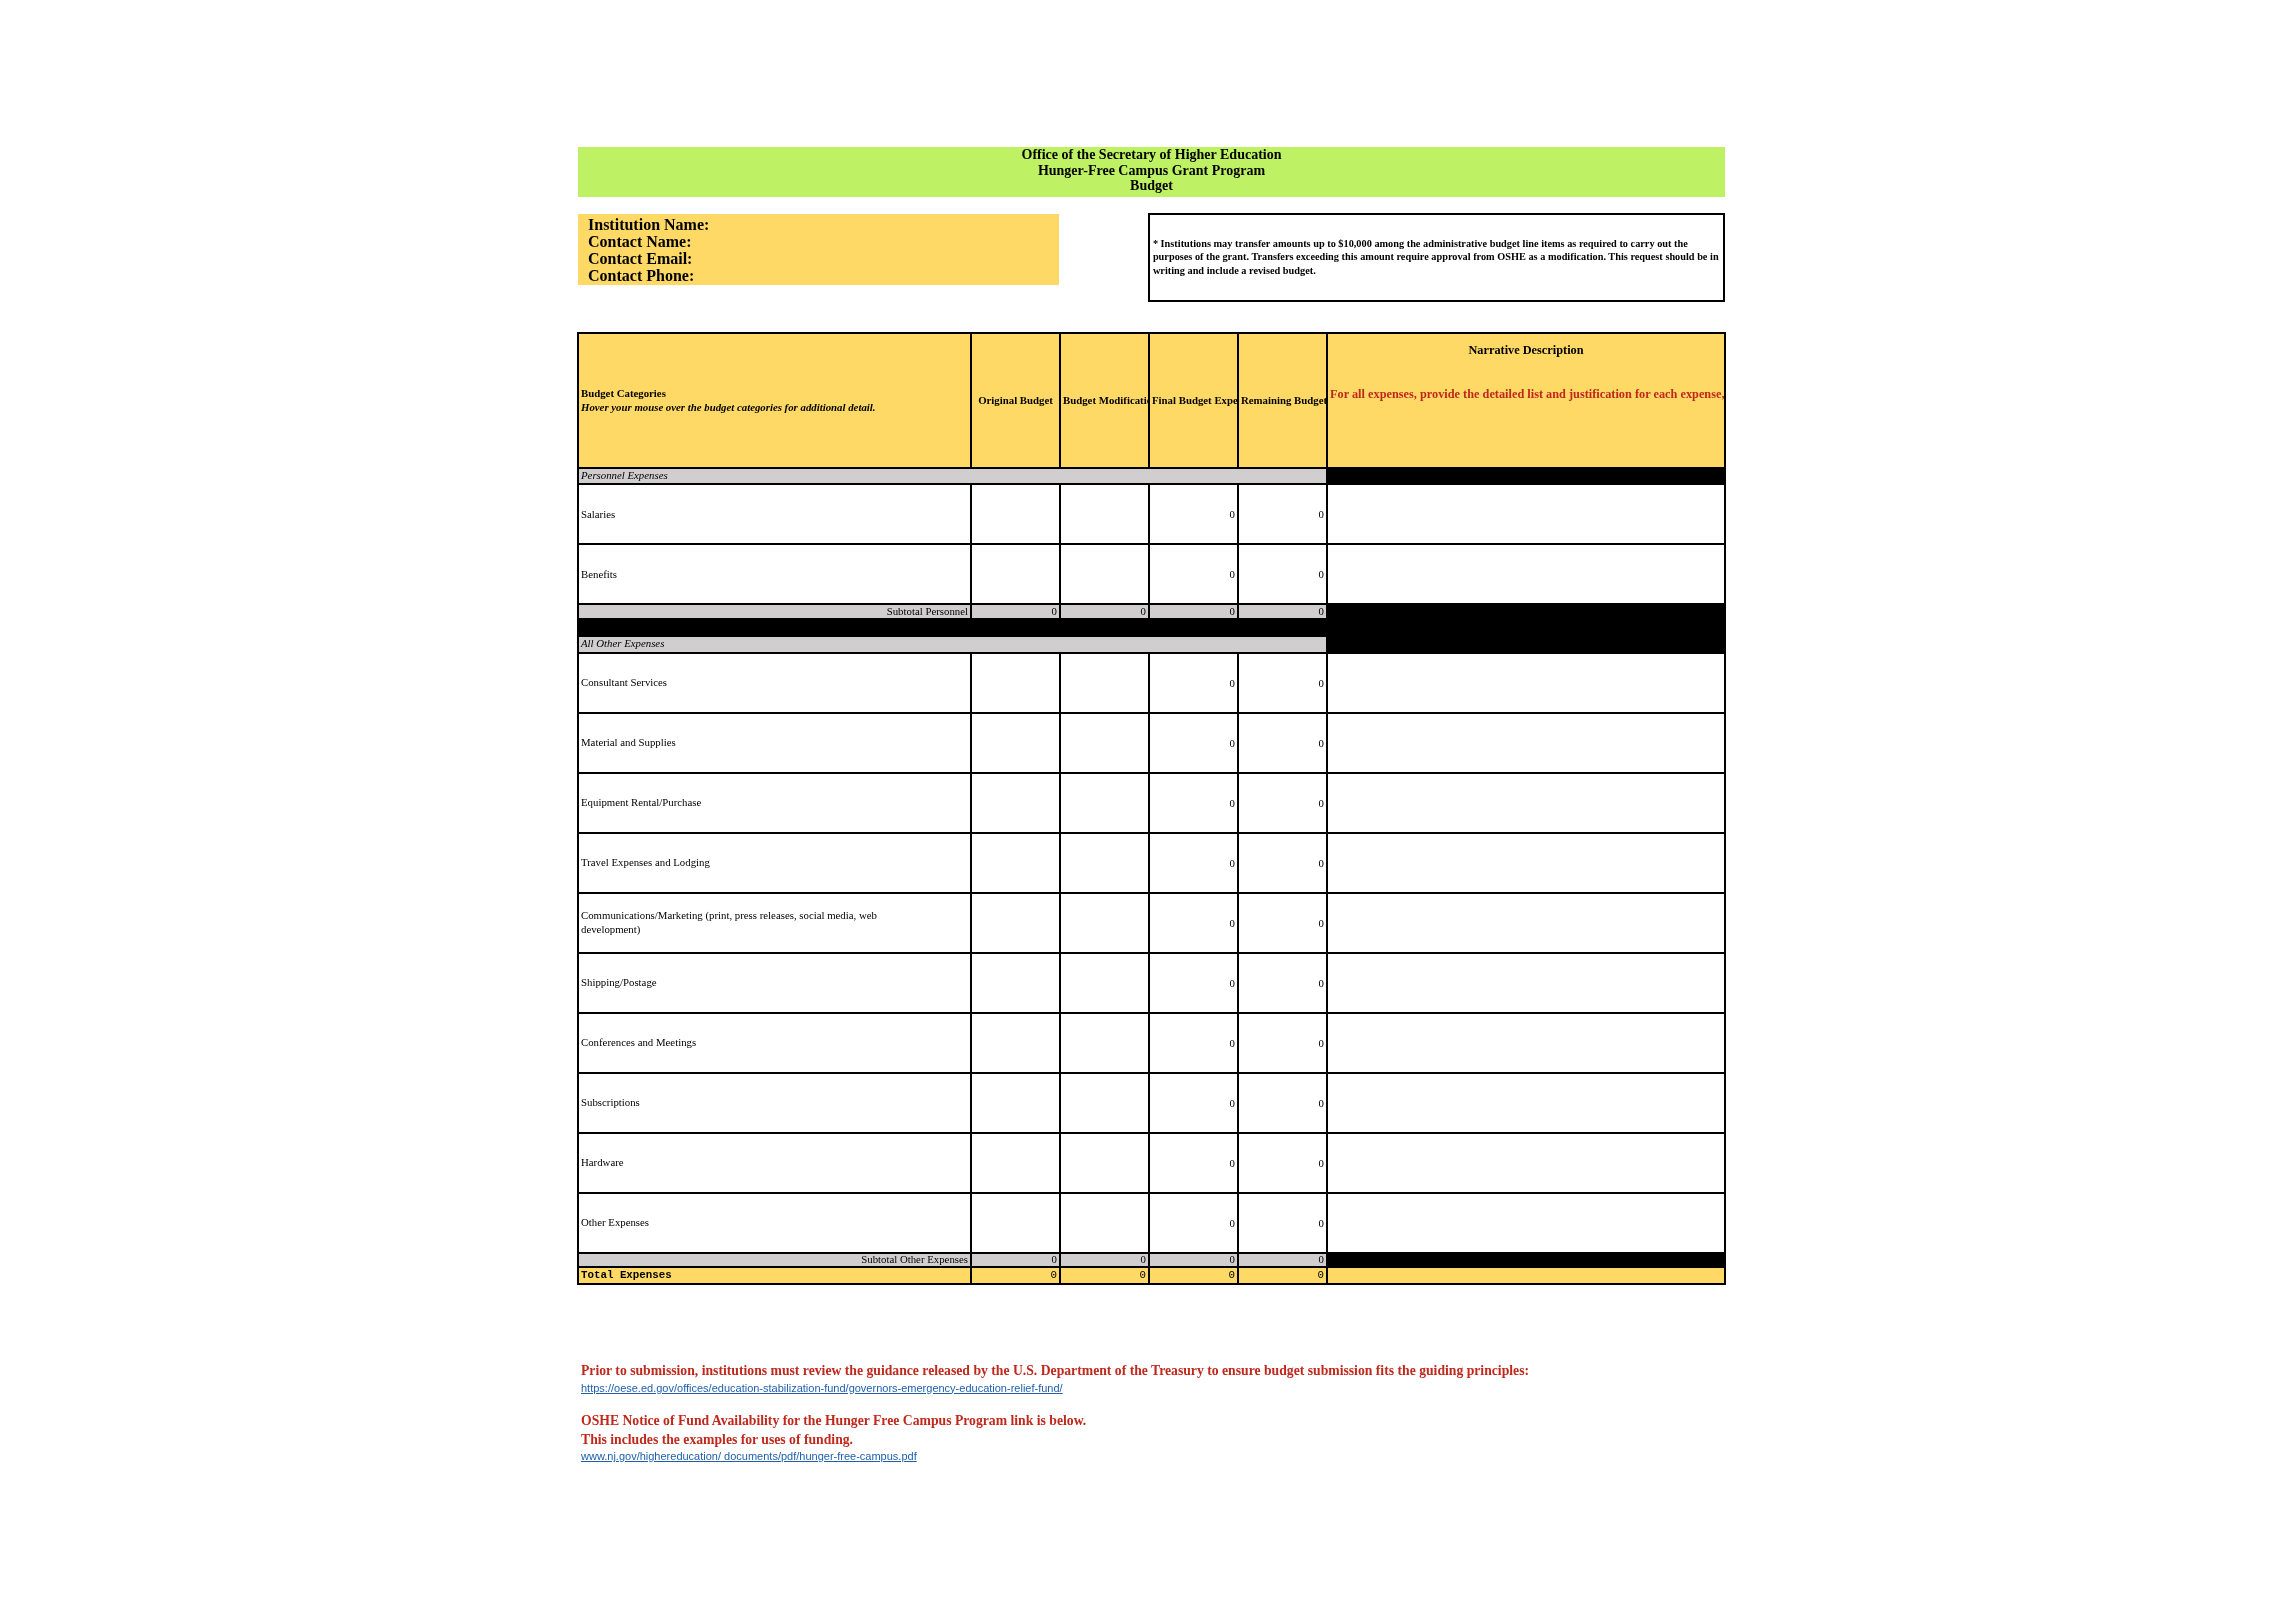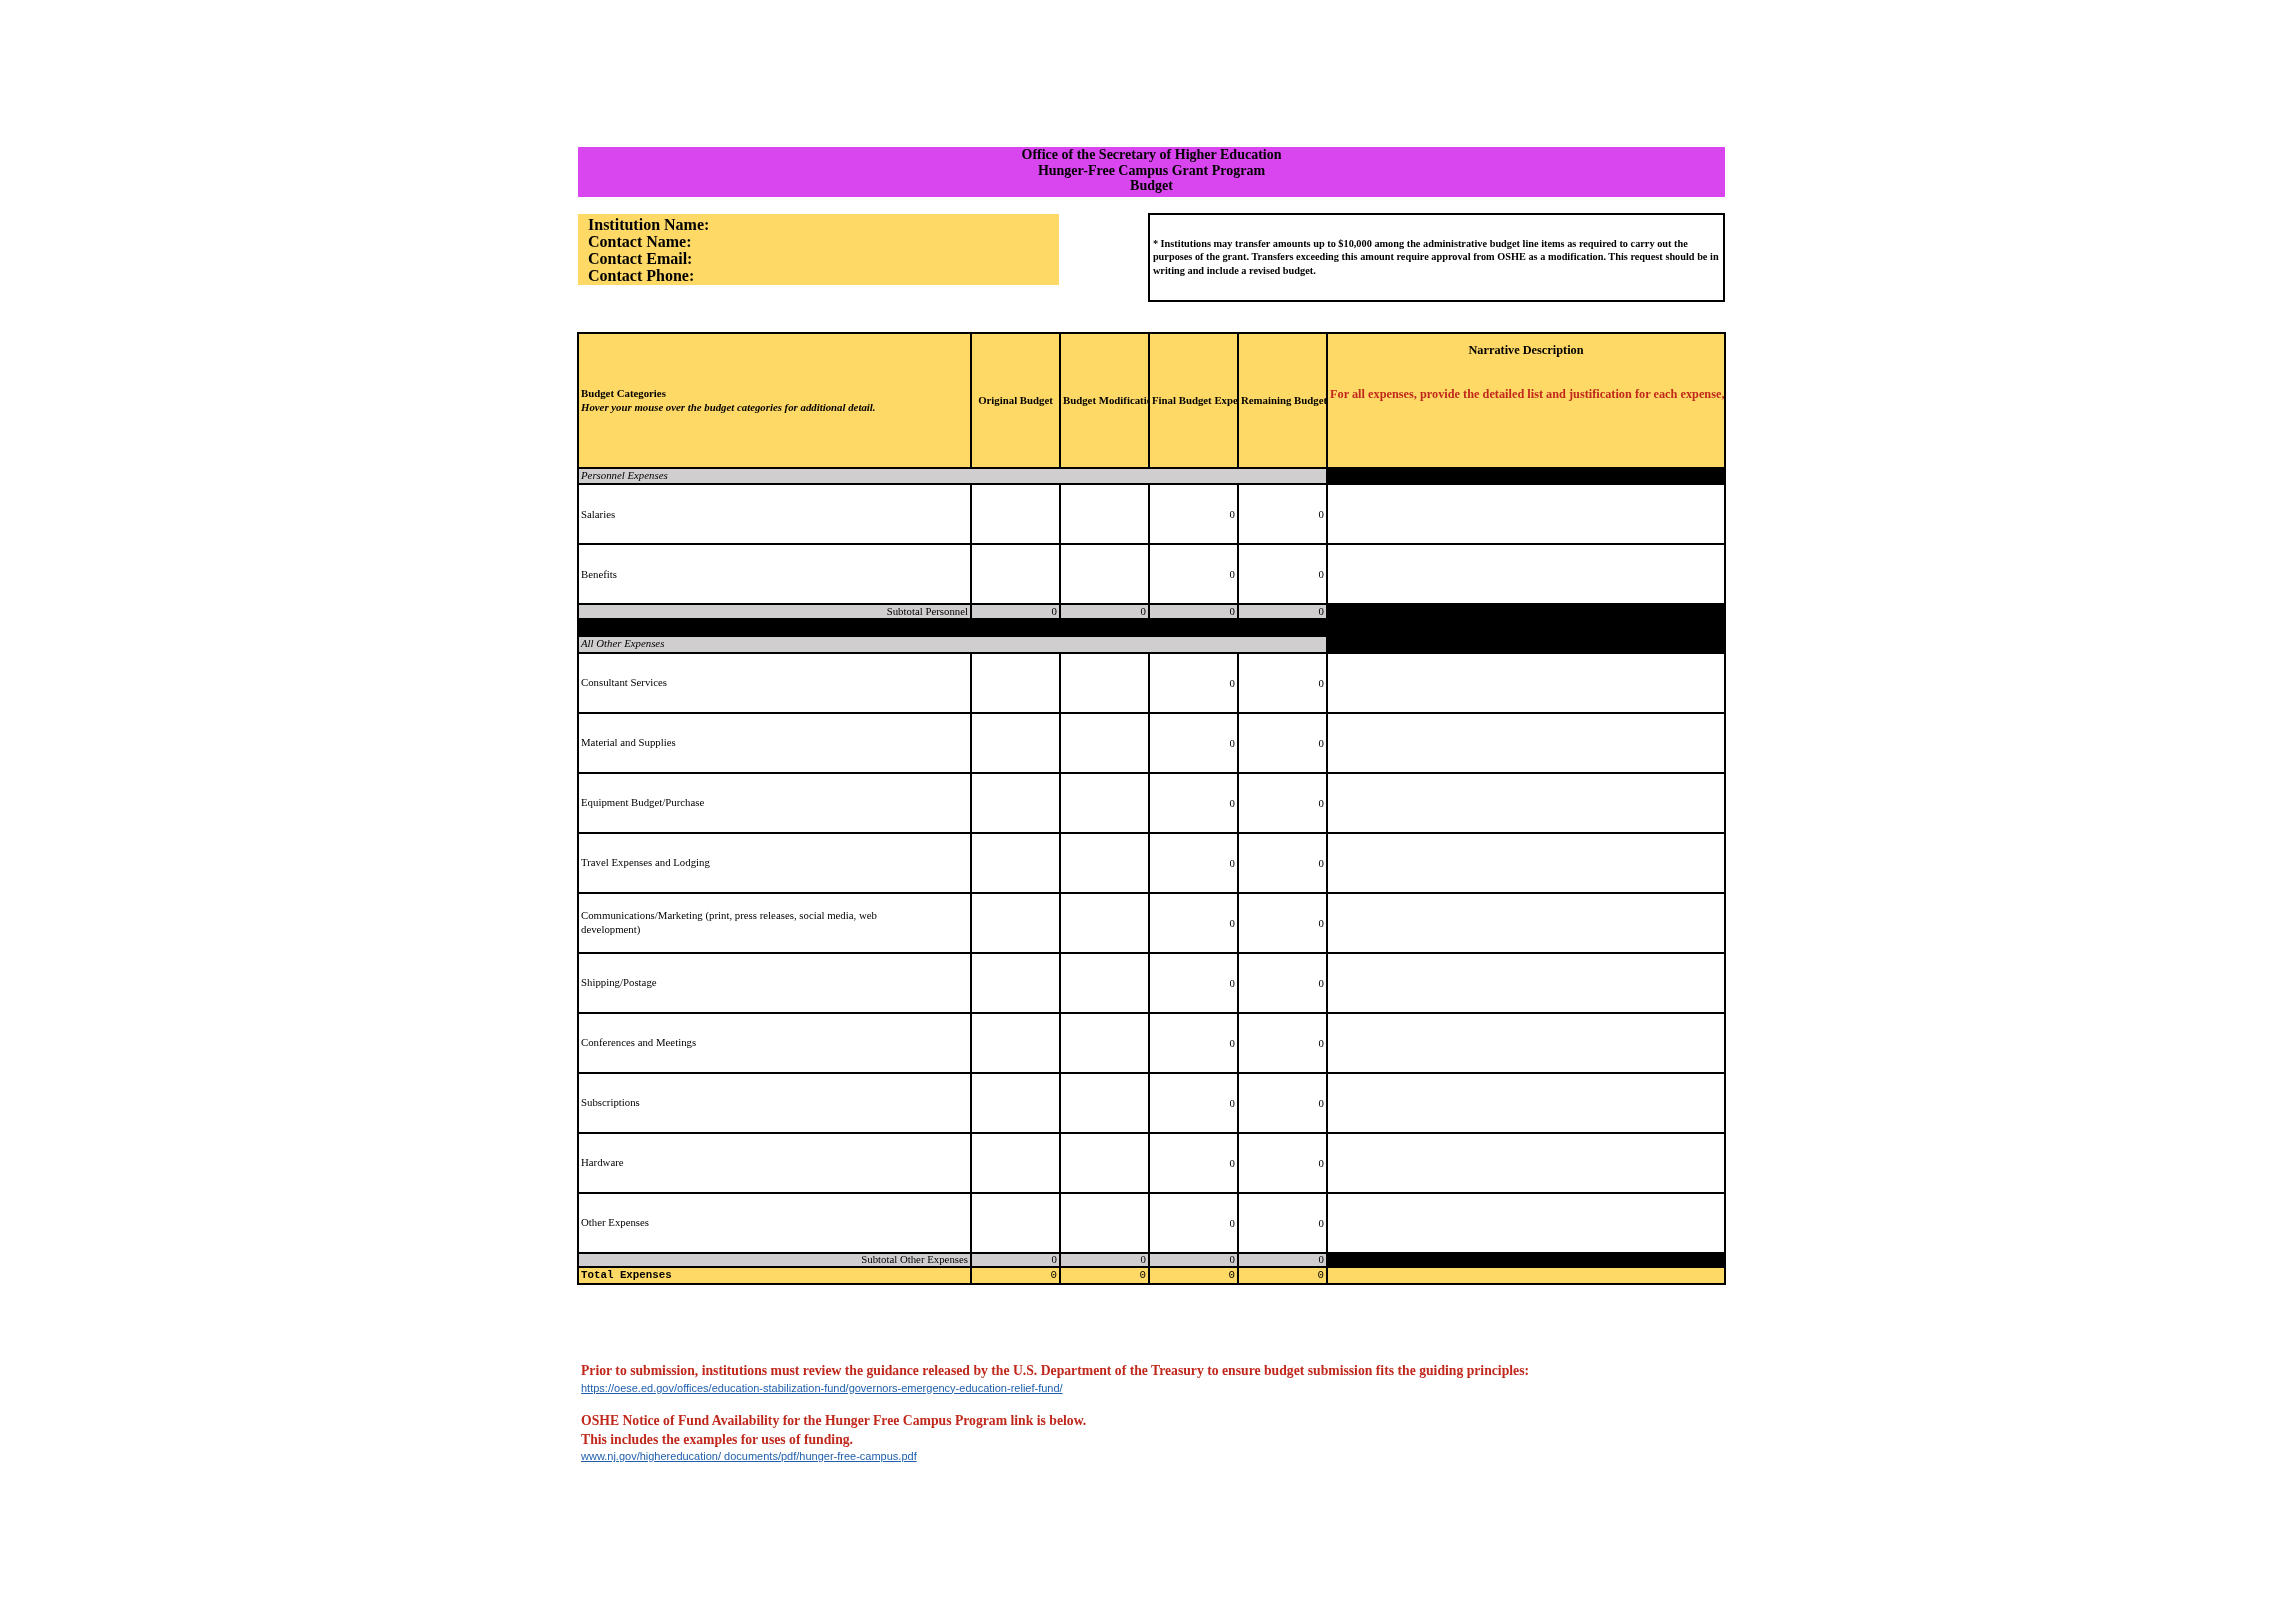--- a/index.html
+++ b/index.html
@@ -1,19 +1,19 @@
 <!DOCTYPE html>
 <html><head>
 <meta charset="utf-8">
 <style>
   html, body { margin:0; padding:0; background:#ffffff; }
   body { width:2293px; height:1621px; position:relative; overflow:hidden;
          font-family:"Liberation Serif", "DejaVu Serif", serif; color:#000; }
   .abs { position:absolute; box-sizing:border-box; }
-  .banner { left:578px; top:147px; width:1147px; height:50px; background:#d946ef;
+  .banner { left:578px; top:147px; width:1147px; height:50px; background:#bef264;
             text-align:center; font-weight:bold; font-size:14px; line-height:15.7px; padding-top:0px; }
   .info { left:578px; top:214px; width:481px; height:71px; background:#FFD966;
           font-weight:bold; font-size:16px; line-height:17px; padding:2px 10px; }
   .note { left:1148px; top:213px; width:577px; height:89px; border:2px solid #000;
           font-size:10.3px; line-height:13.7px; padding:21.6px 2.9px 0 2.9px; font-weight:bold; }
   table.budget { position:absolute; left:577px; top:332px; border-collapse:collapse;
                  table-layout:fixed; width:1148px; border:2.5px solid #000; }
   table.budget td { border:2px solid #000; padding:0 2px; font-size:10.8px; vertical-align:middle;
                     overflow:hidden; white-space:nowrap; }
   .hdr td { background:#FFD966; height:125px; vertical-align:bottom; font-weight:bold;
@@ -134,21 +134,21 @@
   </tr>
   <tr class="row">
     <td class="cat">Material and Supplies</td>
     <td></td>
         <td></td>
     <td class="num">0</td>
     <td class="num">0</td>
     <td></td>
   </tr>
   <tr class="row">
-    <td class="cat">Equipment Budget/Purchase</td>
+    <td class="cat">Equipment Rental/Purchase</td>
     <td></td>
         <td></td>
     <td class="num">0</td>
     <td class="num">0</td>
     <td></td>
   </tr>
   <tr class="row">
     <td class="cat">Travel Expenses and Lodging</td>
     <td></td>
         <td></td>

